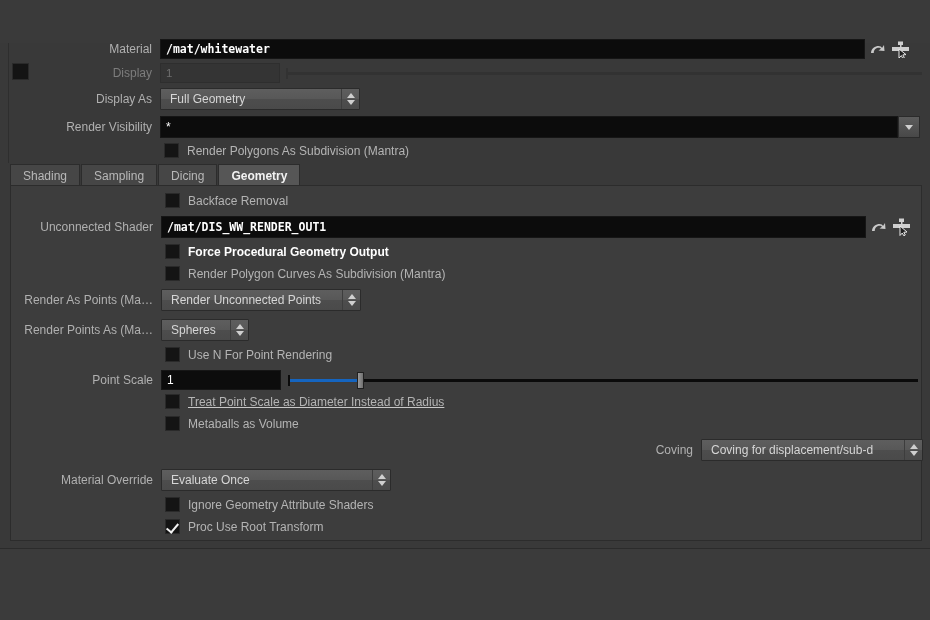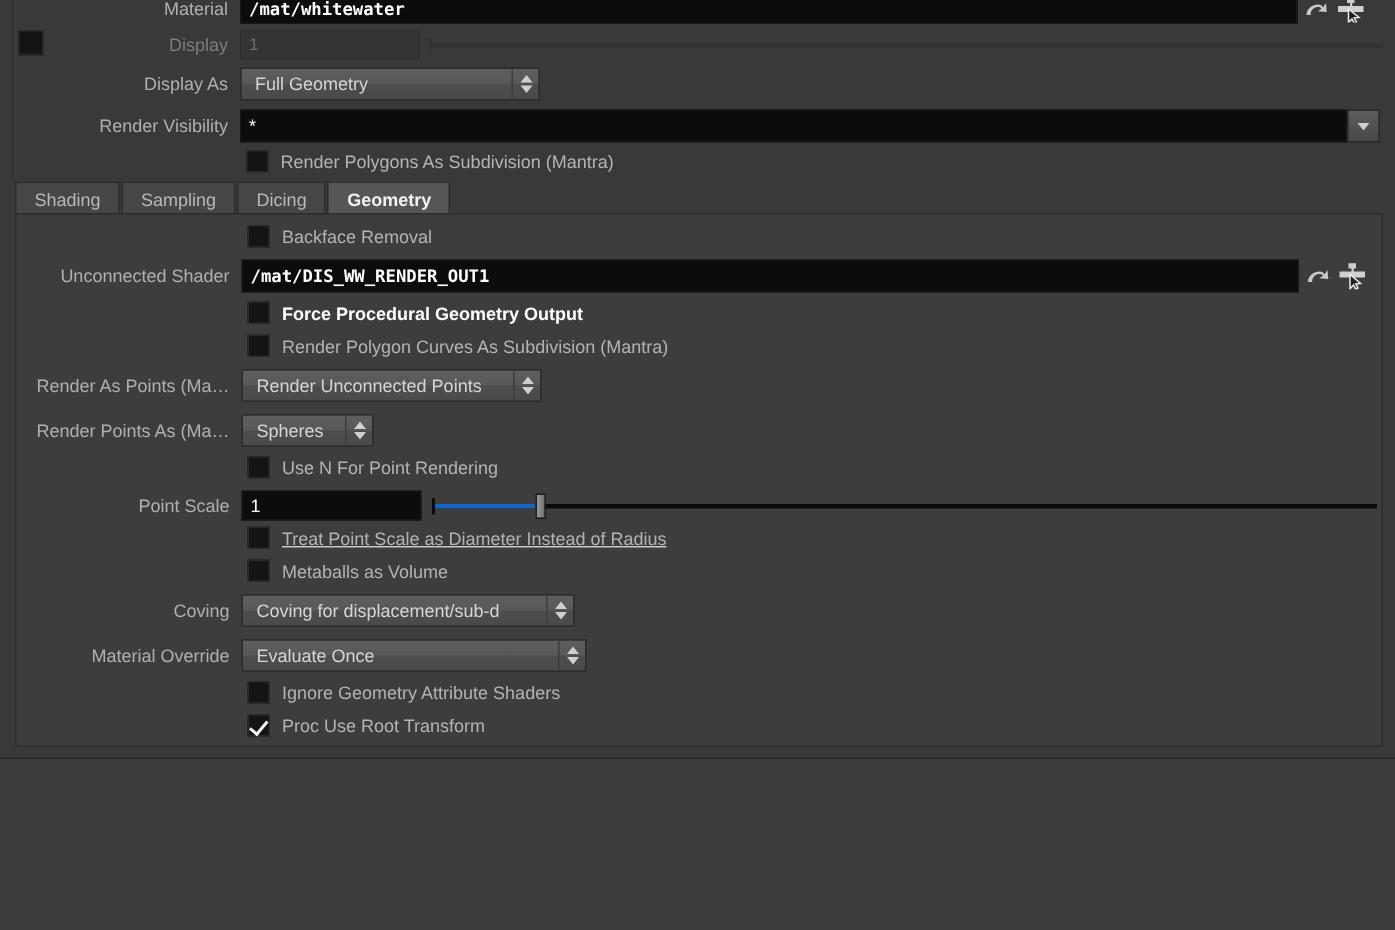--- a/index.html
+++ b/index.html
@@ -4,21 +4,21 @@
 <style>
   * { box-sizing: border-box; margin: 0; padding: 0; }
   html, body {
     width: 930px; height: 620px;
     background: #3a3a3a;
     font-family: "Liberation Sans", sans-serif;
     font-size: 12px;
     color: #c8c8c8;
     overflow: hidden;
   }
-  #app { position: relative; width: 930px; height: 516px; background: #393939; }
+  #app { position: relative; width: 930px; height: 516px; background: #393939; margin-top: 43px; }
 
   
   .row { position: absolute; display: flex; align-items: center; }
   .plabel {
     text-align: right;
     color: #b0b0b0;
     font-size: 12px;
     white-space: nowrap;
     padding-right: 8px;
   }
@@ -324,21 +324,21 @@
     <div class="row" style="left:154px;top:208px;text-decoration:underline;">
       <div class="cbox"></div>
       <span class="cblabel">Treat Point Scale as Diameter Instead of Radius</span>
     </div>
 
     <div class="row" style="left:154px;top:230px;">
       <div class="cbox"></div>
       <span class="cblabel">Metaballs as Volume</span>
     </div>
 
-    <div class="row" style="left:0;top:252px;width:912px;height:24px;">
+    <div class="row" style="left:0;top:252px;width:912px;height:24px;justify-content:flex-end;">
       <div class="plabel" style="width:150px;">Coving</div>
       <div class="ddown" style="width:222px;">
         <span class="dlabel">Coving for displacement/sub-d</span>
         <span class="spin">
             <i class="ar-up"></i>
             <i class="ar-dn"></i>
           </span>
       </div>
     </div>
 

